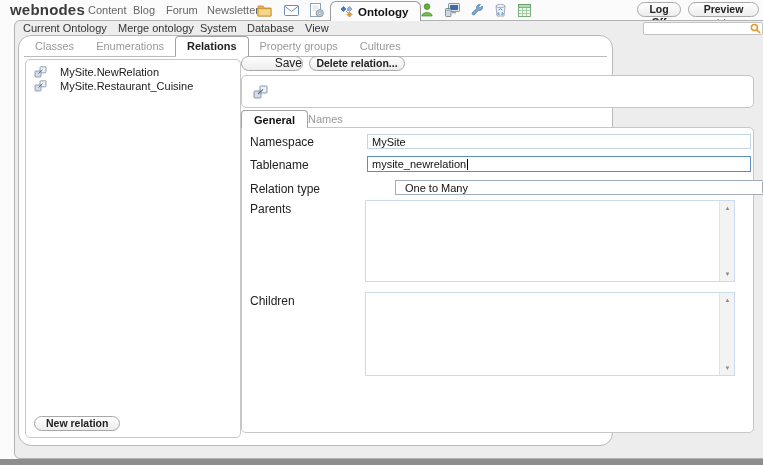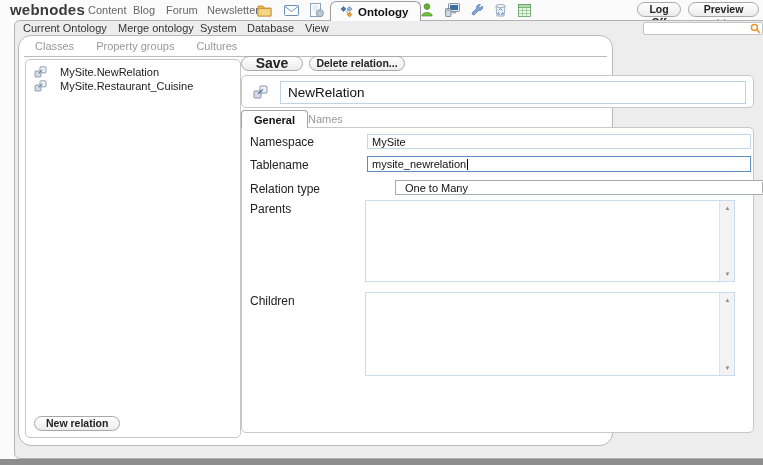--- a/index.html
+++ b/index.html
@@ -72,21 +72,21 @@
   .new-relation-btn {
     position:absolute; left:8px; bottom:6px; height:15px; line-height:13px;
     border:1px solid #a8a8a8; border-radius:8px;
     background:linear-gradient(#ffffff,#ececec);
     font-size:10.5px; font-weight:bold; color:#222; padding:0 11px; cursor:pointer;
   }
 
   
   .btn-save { position:absolute; left:222px; top:20px; width:62px; height:15px; line-height:13px;
     border:1px solid #a8a8a8; border-radius:8px; background:linear-gradient(#ffffff,#ececec);
-    font-size:14px; font-weight:bold; color:#222; text-align:center; cursor:pointer; }
+    font-size:12px; font-weight:normal; color:#222; text-align:right; cursor:pointer; }
   .btn-delete { position:absolute; left:290px; top:20px; width:96px; height:15px; line-height:13px;
     border:1px solid #a8a8a8; border-radius:8px; background:linear-gradient(#ffffff,#ececec);
     font-size:10.5px; font-weight:bold; color:#222; text-align:center; cursor:pointer; }
 
   .name-panel {
     position:absolute; left:222px; top:39px; width:513px; height:33px;
     border:1px solid #c7c7c7; border-radius:5px; background:#fff;
   }
   .name-panel .rel-ic { position:absolute; left:11px; top:9px; }
   .name-input {
@@ -250,20 +250,22 @@
             <line x1="6.7" y1="6.7" x2="10" y2="10" stroke="#e8962e" stroke-width="1.7"></line>
           </svg>
         </span>
       </div>
     </div>
 
     <div class="content">
 
       <div class="tabstrip">
         <div class="tab">Classes</div>
+        <div class="tab">Enumerations</div>
+        <div class="tab active">Relations</div>
         <div class="tab">Property groups</div>
         <div class="tab">Cultures</div>
       </div>
 
       <div class="left-panel">
         <div class="tree">
           <div class="tree-row">
             <span>
               <svg width="13" height="12" viewBox="0 0 13 12">
                 <rect x="6" y="0.8" width="6" height="6" rx="0.8" fill="#eef1f6" stroke="#7a8aa0" stroke-width="0.8"></rect>
@@ -291,23 +293,20 @@
       <div class="btn-delete">Delete relation...</div>
 
       <div class="name-panel">
         <span class="rel-ic">
           <svg width="15" height="14" viewBox="0 0 15 14">
             <rect x="7" y="1" width="7" height="7" rx="1" fill="#eef1f6" stroke="#7a8aa0" stroke-width="0.9"></rect>
             <rect x="1" y="6" width="7" height="7" rx="1" fill="#d6dde8" stroke="#7a8aa0" stroke-width="0.9"></rect>
             <path d="M5 9 L10 4.4" stroke="#4a6d9c" stroke-width="1.1"></path>
           </svg>
         </span>
-        <div class="name-input">
-          <span>NewRelation</span>
-        </div>
       </div>
 
       <div class="detail-tab active">
         <span>General</span>
       </div>
       <div class="detail-tab inactive">
         <span>Names</span>
       </div>
 
       <div class="form-panel">

